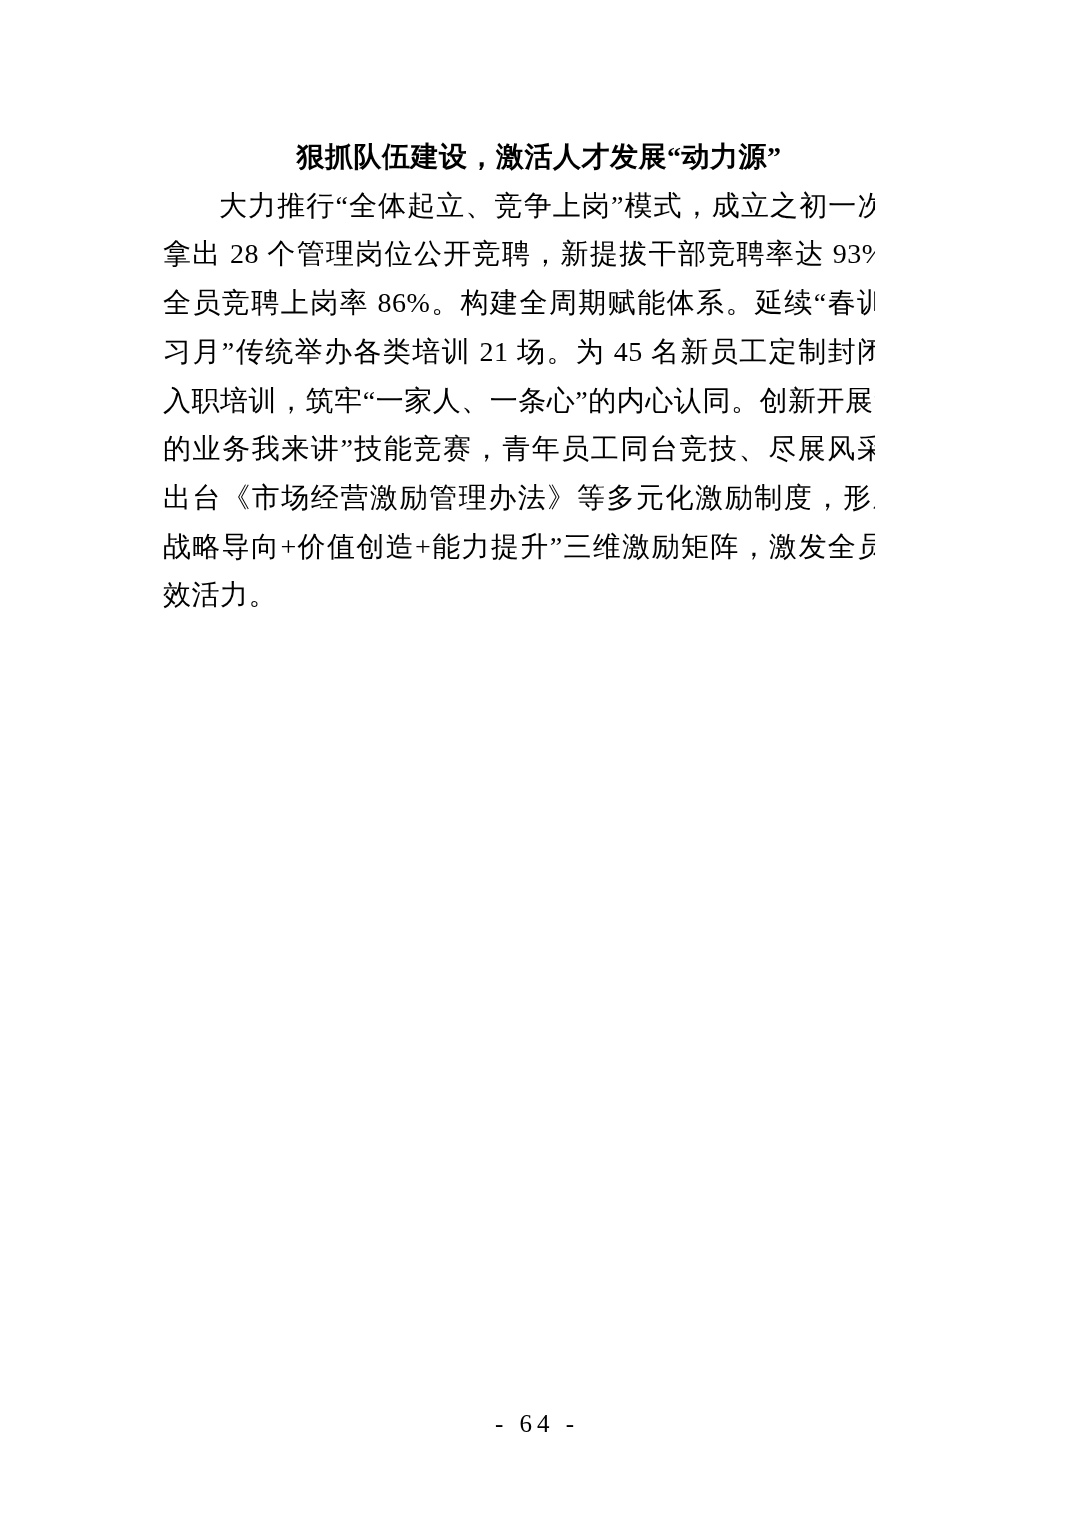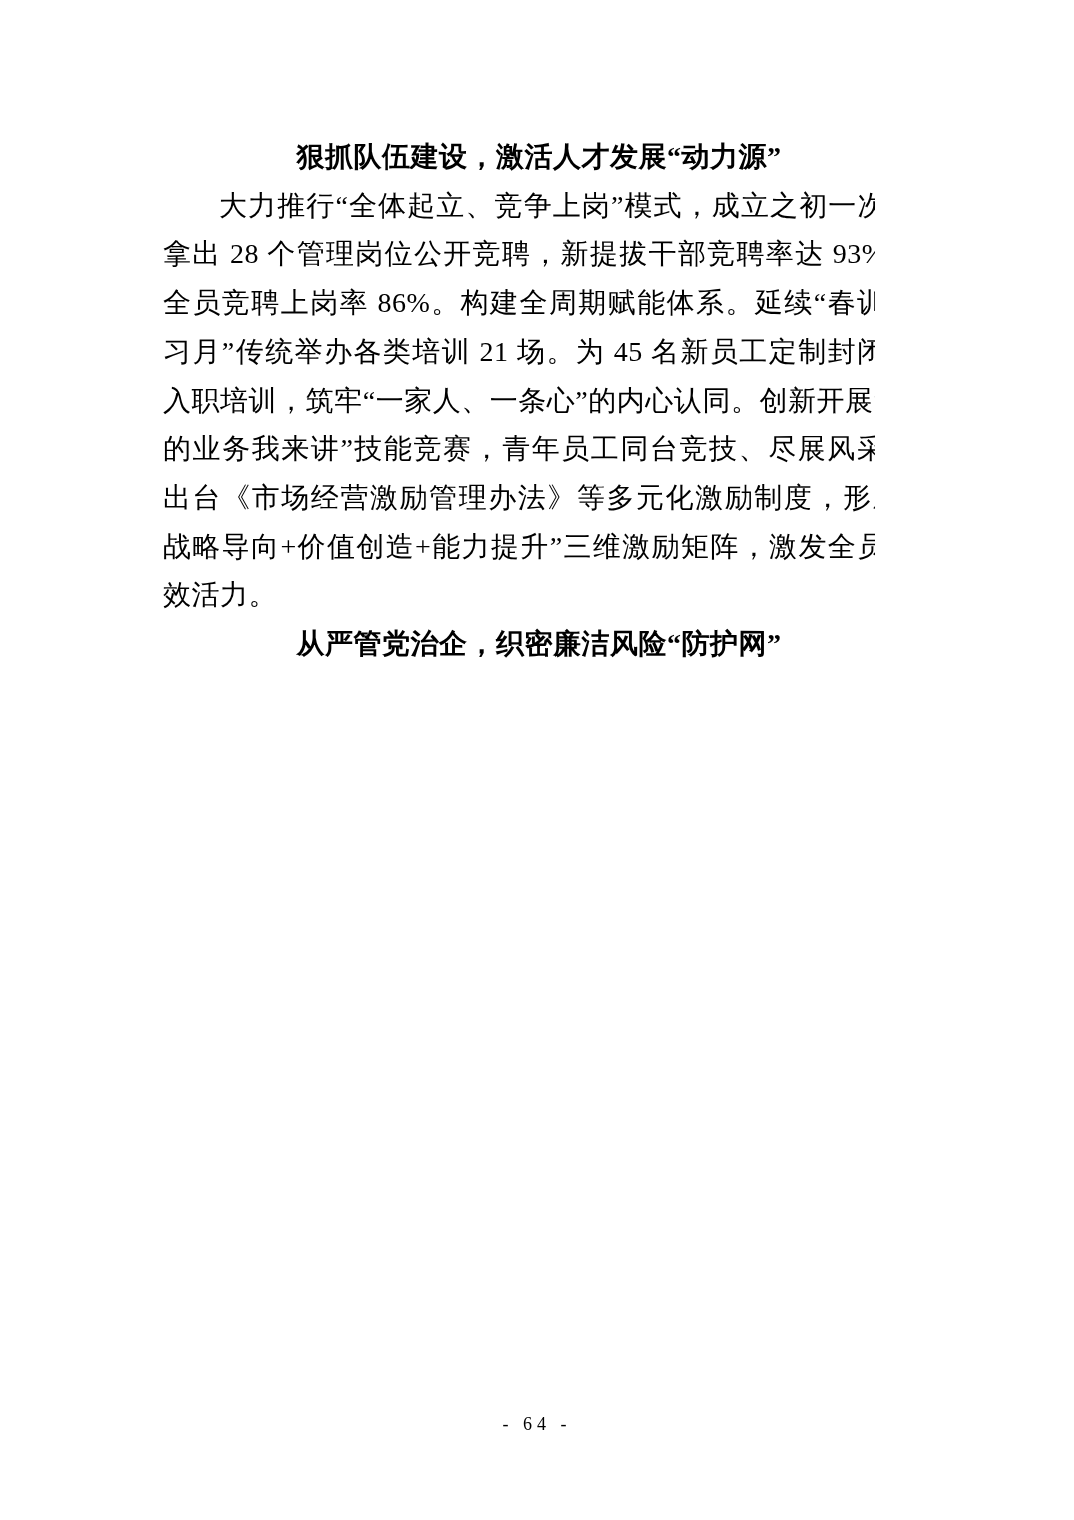--- a/index.html
+++ b/index.html
@@ -41,34 +41,33 @@
     line-break: anywhere;
     text-indent: 56px;
     letter-spacing: 0.5px;
   }
   .footer {
     position: absolute;
     left: 0;
     width: 1074px;
     top: 1408px;
     text-align: center;
-    font-size: 18px;
+    font-size: 25px;
     line-height: 32px;
     letter-spacing: 5px;
     font-family: "Liberation Serif", "DejaVu Serif", serif;
   }
 </style>
 </head>
 <body>
 
 <div class="page">
   <div class="content">
 
     <h3 class="section-heading">狠抓队伍建设，激活人才发展“动力源”</h3>
     <p class="section-body">大力推行“全体起立、竞争上岗”模式，成立之初一次性拿出 28 个管理岗位公开竞聘，新提拔干部竞聘率达 93%，全员竞聘上岗率 86%。构建全周期赋能体系。延续“春训学习月”传统举办各类培训 21 场。为 45 名新员工定制封闭式入职培训，筑牢“一家人、一条心”的内心认同。创新开展“我的业务我来讲”技能竞赛，青年员工同台竞技、尽展风采。出台《市场经营激励管理办法》等多元化激励制度，形成“战略导向+价值创造+能力提升”三维激励矩阵，激发全员创效活力。</p>
 
-    <h3 class="section-heading">从严管党治企，织密廉洁风险“防护网”</h3>
 
 
   </div>
 
   <div class="footer">- 64 -</div>
 </div>
 
 </body></html>

